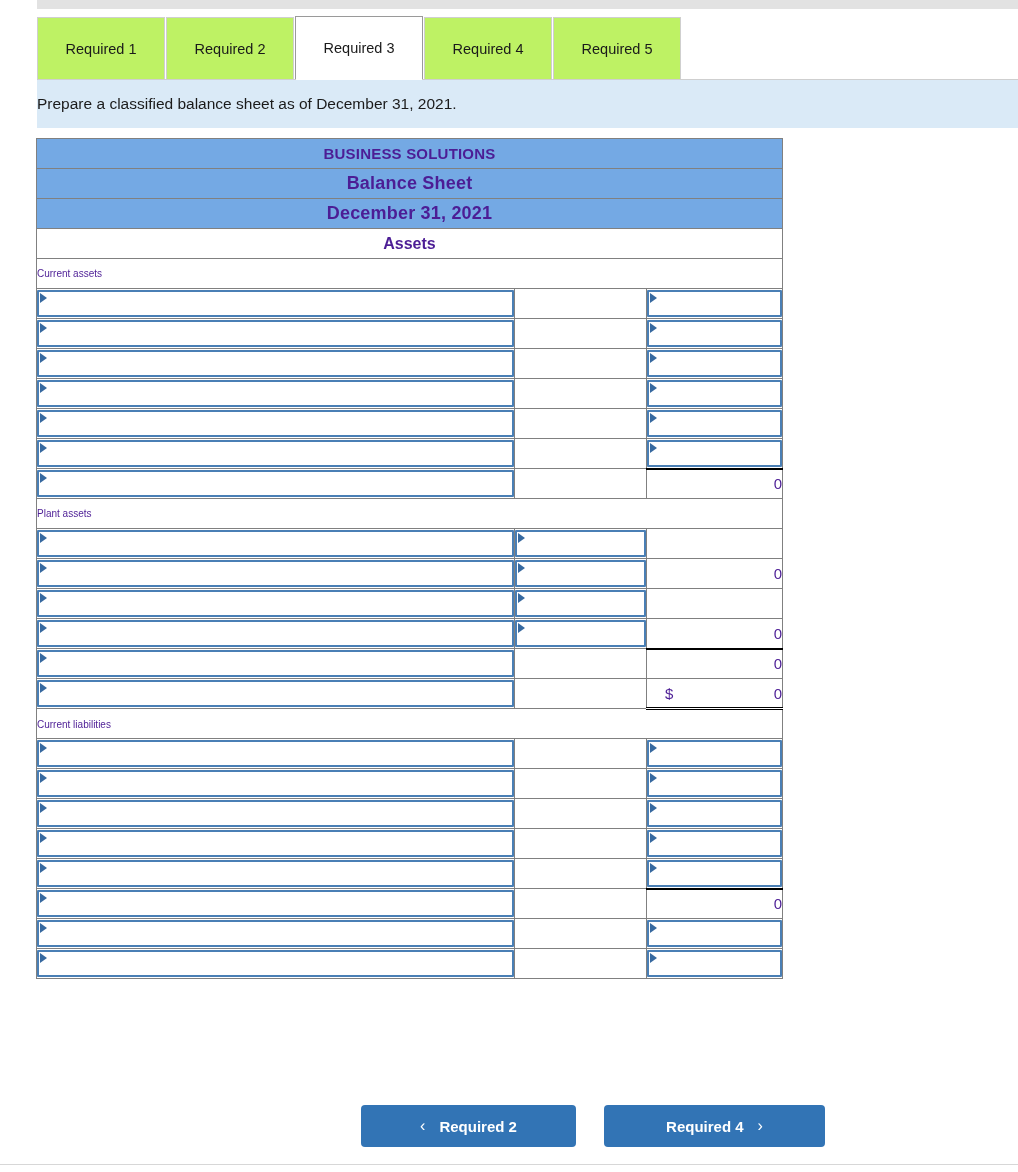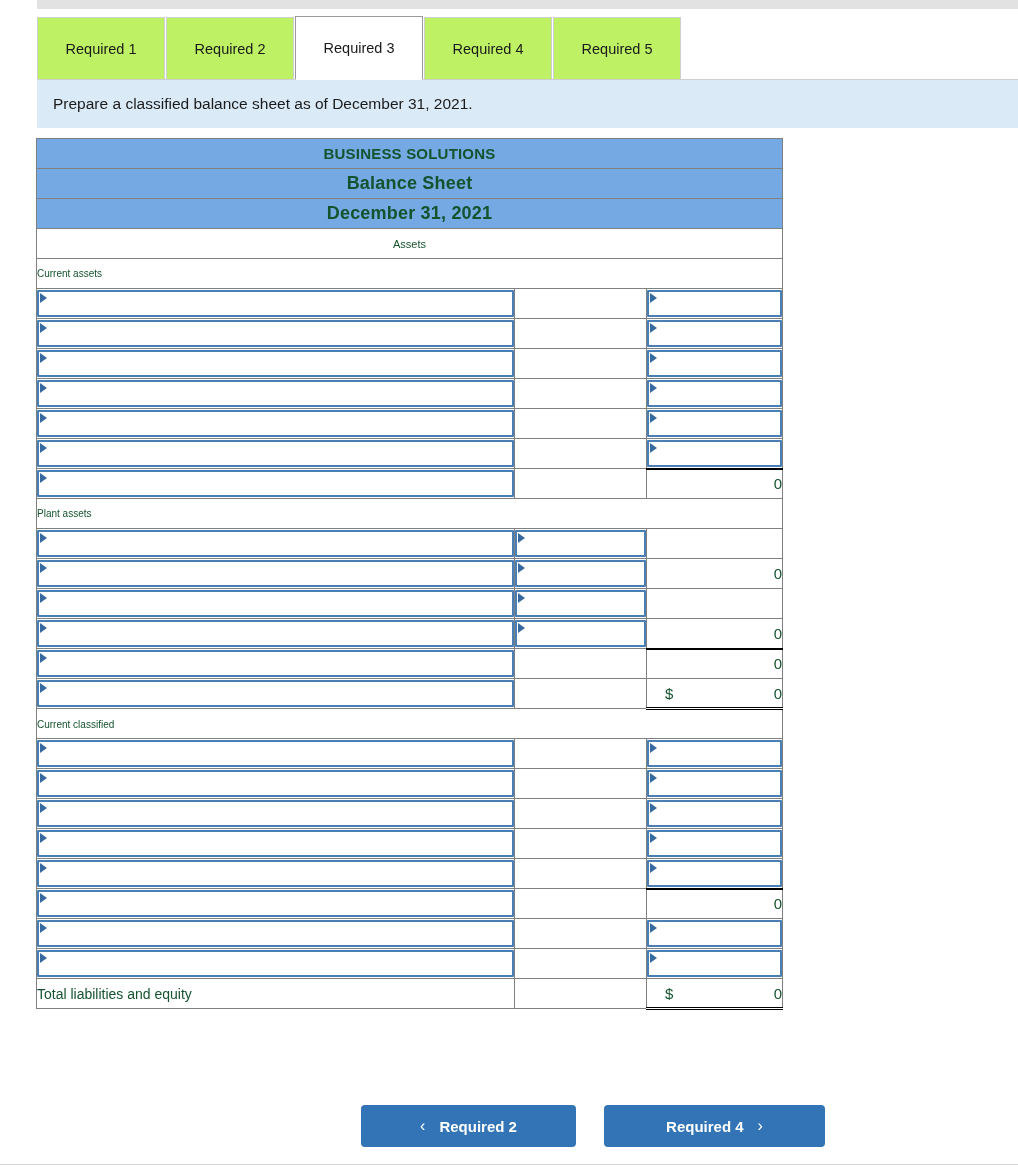--- a/index.html
+++ b/index.html
@@ -43,32 +43,31 @@
   .tabline {
     position:absolute; left:37px; top:79px; width:981px; height:1px;
     background:#cfcfcf;
   }
 
   
   .banner {
     position:absolute; left:37px; top:80px; width:981px; height:48px;
     background:#daeaf7;
     display:flex; align-items:center;
-    padding-left:16px;
     font-size:15.5px; color:#1b1b1b;
   }
 
   
   .sheetwrap { position:absolute; left:36px; top:138px; width:746px; }
   table.sheet {
     border-collapse:collapse;
     width:746px;
     table-layout:fixed;
     font-size:13.5px;
-    color:#14532d;
+    color:#4c1d95;
     padding-left:20px;
   }
   table.sheet td {
     border:1px solid #808080;
     padding:0;
     height:30px;
     vertical-align:middle;
     background:#fff;
   }
   col.c1 { width:478px; }
@@ -79,21 +78,21 @@
   .hdr-blue {
     background:#74a9e4 !important;
     text-align:center;
     font-weight:bold;
     font-size:18px;
     letter-spacing:0.2px;
     height:32px;
   }
   .hdr-blue.big { font-size:15px; }
   .sect-center {
-    text-align:center; font-weight:normal; font-size:11px; height:32px;
+    text-align:center; font-weight:bold; font-size:16px; height:32px;
   }
   .lbl {
     padding-left:6px; font-size:10px; height:30px; text-align:left;
   }
   .lbl-total { padding-left:6px; font-size:14px; height:30px; }
 
   
   .num {
     text-align:right; padding-right:10px; font-size:15px; height:30px;
   }
@@ -325,21 +324,21 @@
           <td class="selcell">
               <span class="sel"></span>
             </td>
           <td></td>
           <td class="money blacktop dblbottom">
             <span class="dollar">$</span><span>0</span>
           </td>
         </tr>
 
         <tr>
-          <td class="lbl" colspan="3">Current classified</td>
+          <td class="lbl" colspan="3">Current liabilities</td>
         </tr>
         <tr>
           <td class="selcell">
               <span class="sel"></span>
             </td>
           <td></td>
           <td class="selcell">
               <span class="sel"></span>
             </td>
         </tr>
@@ -397,27 +396,20 @@
             </td>
         </tr>
         <tr>
           <td class="selcell">
               <span class="sel"></span>
             </td>
           <td></td>
           <td class="selcell">
               <span class="sel"></span>
             </td>
-        </tr>
-        <tr>
-          <td class="lbl-total">Total liabilities and equity</td>
-          <td></td>
-          <td class="money blacktop dblbottom">
-            <span class="dollar">$</span><span>0</span>
-          </td>
         </tr>
 
       </tbody>
     </table>
   </div>
 
   <div class="navrow">
     <button class="btn btn-prev">
       <span class="chev">‹</span>
       <span>Required 2</span>

